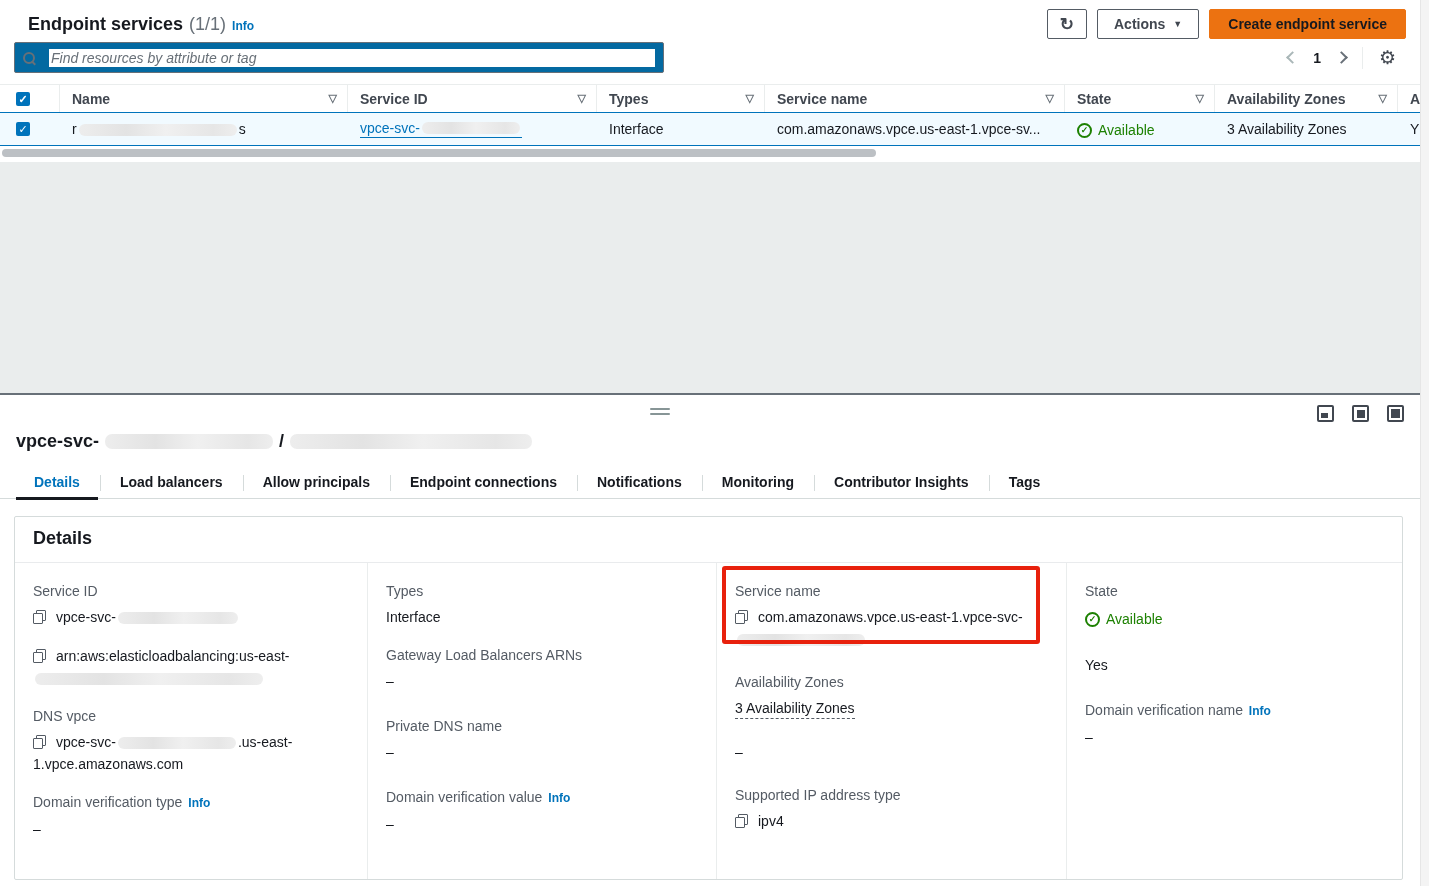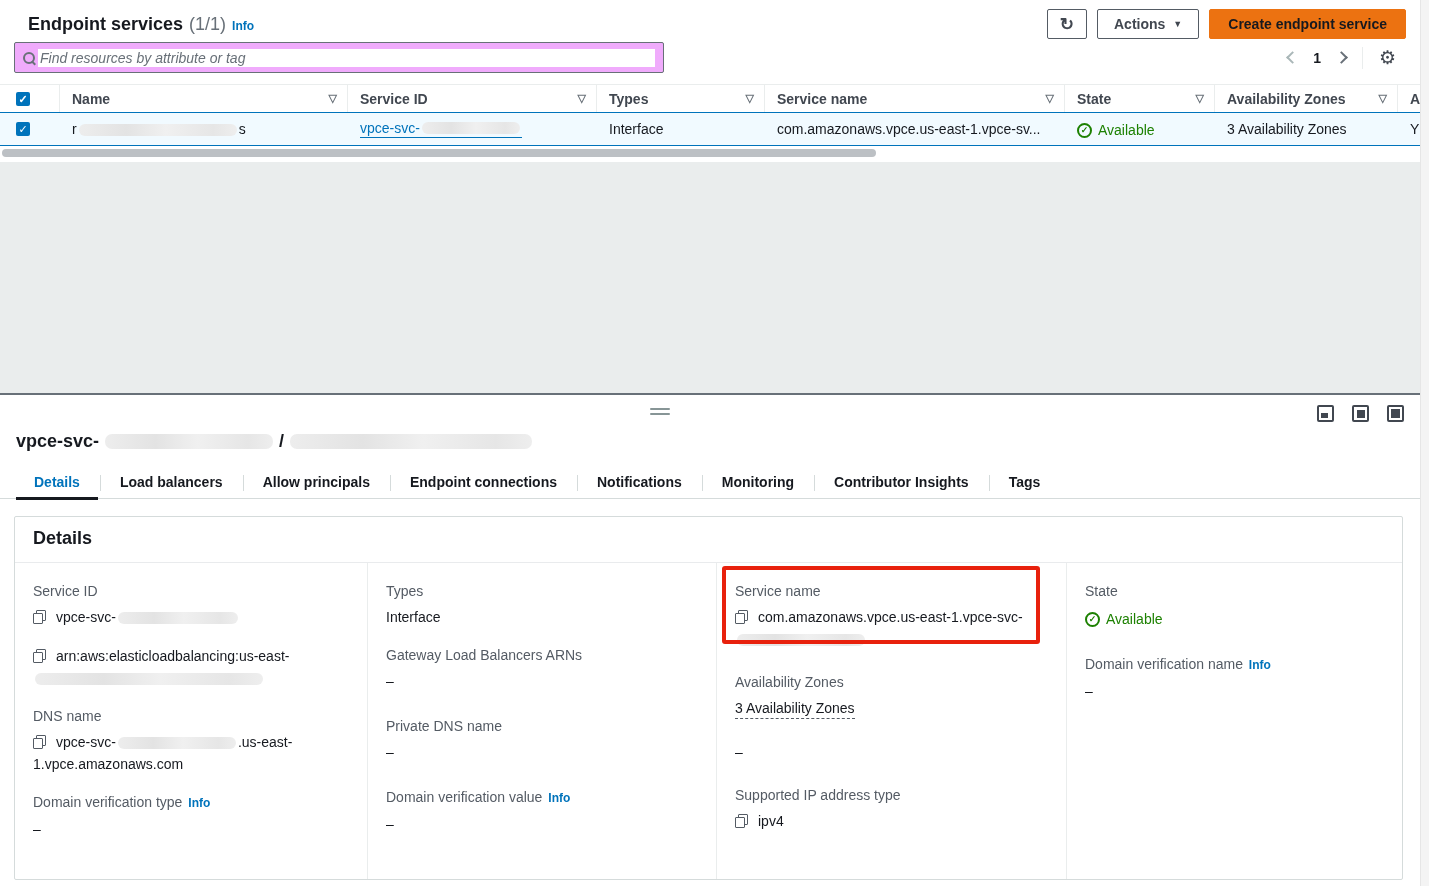--- a/index.html
+++ b/index.html
@@ -25,21 +25,21 @@
     font-family:inherit; font-size:14px; font-weight:700; color:#414750;
     display:inline-flex; align-items:center; gap:8px; padding:0 16px; cursor:pointer; }
   .btn-icon-only { padding:0 12px; font-size:17px; line-height:1; }
   .btn-primary { background:#ec7211; border-color:#ec7211; color:#16191f; padding:0 18px; }
   .caret-down { font-size:9px; color:#414750; }
 
   
   .filter-row { position:absolute; top:42px; left:14px; right:24px; height:31px;
     display:flex; align-items:center; justify-content:space-between; }
   .search-box { width:650px; height:31px; border:1px solid #687078; border-radius:2px;
-    background:#f0abfc; display:flex; align-items:center; padding:0 8px; gap:3px; }
+    background:#0369a1; display:flex; align-items:center; padding:0 8px; gap:14px; }
   .mag { width:12px; height:12px; position:relative; flex:none; }
   .mag::before { content:""; position:absolute; top:0; left:0; width:8px; height:8px;
     border:2px solid #687078; border-radius:50%; }
   .mag::after { content:""; position:absolute; width:5px; height:2px; background:#687078;
     bottom:0; right:-1px; transform:rotate(45deg); }
   .search-box input { border:none; outline:none; flex:1; font-family:inherit; font-size:14px; color:#16191f; }
   .search-box input::placeholder { font-style:italic; color:#687078; }
   .pager { display:flex; align-items:center; gap:16px; }
   .chev { width:9px; height:9px; border-top:2px solid #96a0a6; border-left:2px solid #96a0a6;
     display:inline-block; cursor:pointer; }
@@ -279,21 +279,21 @@
         <div class="field">
           <div class="fvalue vline">
             <span class="copy"></span>
             <span>arn:aws:elasticloadbalancing:us-east-</span>
           </div>
           <div class="fvalue">
             <span class="redact" style="width:228px"></span>
           </div>
         </div>
         <div class="field">
-          <div class="flabel">DNS name</div>
+          <div class="flabel">DNS vpce</div>
           <div class="fvalue vline">
             <span class="copy"></span>
             <span><span>vpce-svc-</span><span class="redact" style="width:118px"></span><span>.us-east-</span></span>
           </div>
           <div class="fvalue">1.vpce.amazonaws.com</div>
         </div>
         <div class="field">
           <div class="flabel">
             <span>Domain verification type</span>
             <span class="info-link inline-info">Info</span>
@@ -357,20 +357,21 @@
         <div class="field">
           <div class="flabel">State</div>
           <div class="fvalue">
             <span class="state-ok">
               <span class="check-ic">✓</span>
               <span>Available</span>
             </span>
           </div>
         </div>
         <div class="field" style="margin-top:24px">
+          <div class="fvalue">Yes</div>
         </div>
         <div class="field" style="margin-top:24px">
           <div class="flabel">
             <span>Domain verification name</span>
             <span class="info-link inline-info">Info</span>
           </div>
           <div class="fvalue">–</div>
         </div>
       </div>
 

